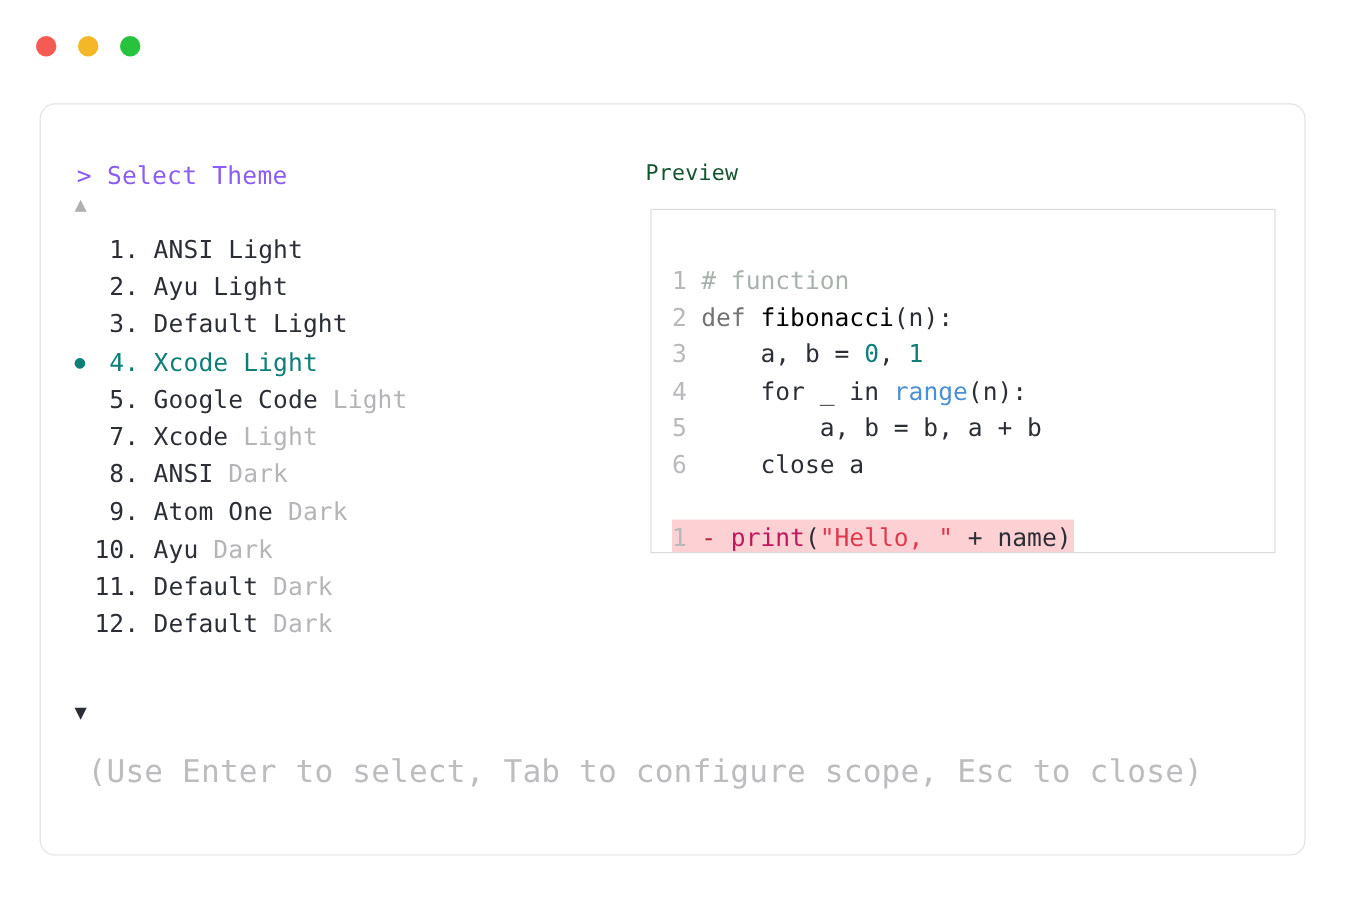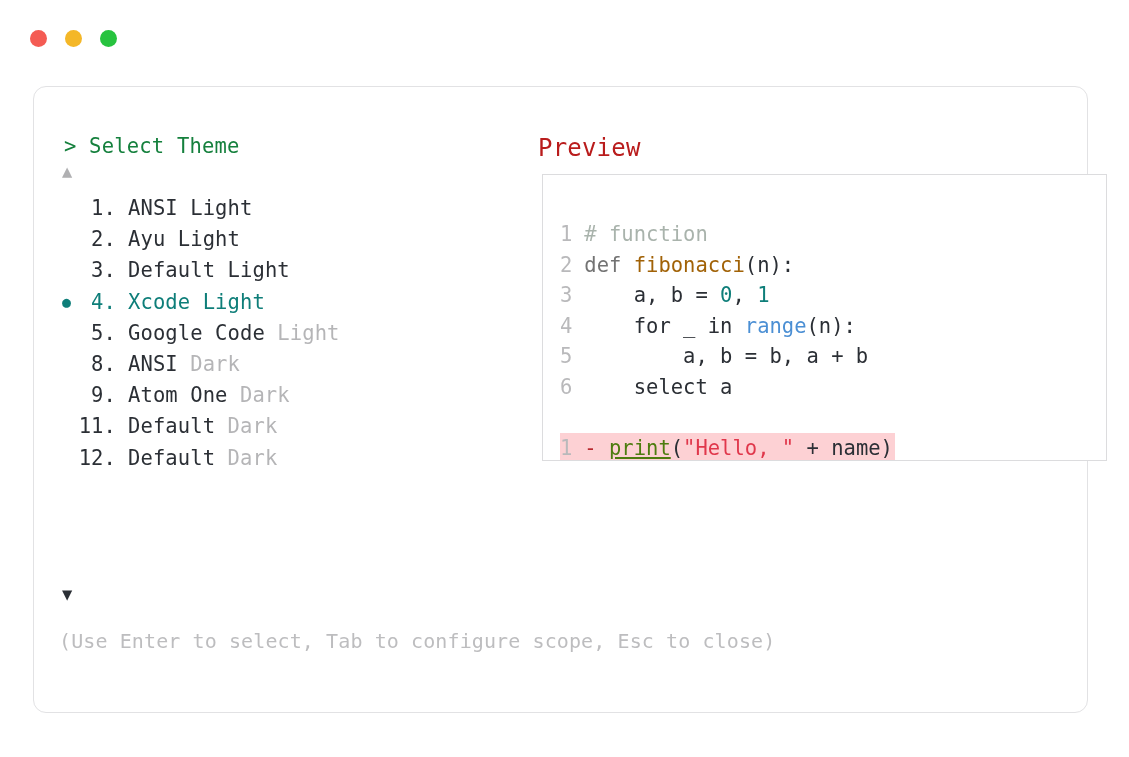--- a/index.html
+++ b/index.html
@@ -43,30 +43,30 @@
     background: #ffffff;
     box-sizing: border-box;
   }
 
   
   #prompt-header {
     position: absolute;
     left: 30px;
     top: 47px;
     font-size: 20.5px;
-    color: #15803d;
+    color: #8b5cf6;
     letter-spacing: 0.2px;
     white-space: pre;
   }
   #preview-header {
     position: absolute;
     left: 504px;
     top: 47px;
-    font-size: 24px;
-    color: #b91c1c;
+    font-size: 18px;
+    color: #14532d;
     letter-spacing: 0.2px;
     white-space: pre;
   }
 
   
   #scroll-up-arrow {
     position: absolute;
     left: 28px;
     top: 76px;
     font-size: 17px;
@@ -117,34 +117,34 @@
   }
   .name-main { color: #2b2f35; }
   .name-suffix { color: #b5b5b7; }
   .theme-row.selected .row-index,
   .theme-row.selected .name-main,
   .theme-row.selected .name-suffix { color: #0e7e79; }
 
   
   #hint-text {
     position: absolute;
-    left: 25px;
+    left: 39px;
     top: 542px;
-    font-size: 20px;
+    font-size: 26px;
     color: #bdbdbf;
     white-space: pre;
     letter-spacing: 0.1px;
   }
 
   
   #preview-panel {
     position: absolute;
     left: 508px;
     top: 87px;
-    width: 565px;
+    width: 521px;
     height: 287px;
     border: 1.4px solid #dcdcde;
     background: #ffffff;
     box-sizing: border-box;
     overflow: hidden;
   }
   #code-area {
     position: absolute;
     left: 17px;
     top: 44px;
@@ -158,26 +158,26 @@
     display: block;
   }
   .ln {
     color: #b9b9bb;
     display: inline-block;
     width: 12px;
     text-align: right;
   }
   .tok-plain    { color: #2b2f35; }
   .tok-comment  { color: #a9b3ac; }
-  .tok-func     { color: #a16207; }
+  .tok-func     { color: #000000; }
   .tok-number   { color: #0e7e79; }
   .tok-builtin  { color: #4b8fd4; }
   .tok-string   { color: #e0374b; }
   .tok-keyword  { color: #737373; }
-  .tok-call     { color: #4d7c0f; text-decoration: underline; }
+  .tok-call     { color: #be185d; }
 
   .diff-block { margin-top: 30.6px; }
   .code-line.diff { display: inline-block; padding-right: 2px; }
   .code-line.diff-del { background: #fdd1d4; }
   .diff-marker-del { color: #b8292f; }
   .diff-row { height: 30.6px; }
 </style>
 </head>
 <body>
 
@@ -194,35 +194,37 @@
 
   <div id="scroll-up-arrow">▲</div>
   <div id="scroll-down-arrow">▼</div>
 
   <div id="theme-list">
       <div class="theme-row"><span class="row-bullet"></span><span class="row-index">1.</span><span class="row-body"><span class="name-main">ANSI</span><span class="name-main"> Light</span></span></div>
       <div class="theme-row"><span class="row-bullet"></span><span class="row-index">2.</span><span class="row-body"><span class="name-main">Ayu</span><span class="name-main"> Light</span></span></div>
       <div class="theme-row"><span class="row-bullet"></span><span class="row-index">3.</span><span class="row-body"><span class="name-main">Default</span><span class="name-main"> Light</span></span></div>
       <div class="theme-row selected"><span class="row-bullet">●</span><span class="row-index">4.</span><span class="row-body"><span class="name-main">Xcode</span><span class="name-main"> Light</span></span></div>
       <div class="theme-row"><span class="row-bullet"></span><span class="row-index">5.</span><span class="row-body"><span class="name-main">Google Code</span><span class="name-suffix"> Light</span></span></div>
+      <div class="theme-row"><span class="row-bullet"></span><span class="row-index">7.</span><span class="row-body"><span class="name-main">Xcode</span><span class="name-suffix"> Light</span></span></div>
       <div class="theme-row"><span class="row-bullet"></span><span class="row-index">8.</span><span class="row-body"><span class="name-main">ANSI</span><span class="name-suffix"> Dark</span></span></div>
       <div class="theme-row"><span class="row-bullet"></span><span class="row-index">9.</span><span class="row-body"><span class="name-main">Atom One</span><span class="name-suffix"> Dark</span></span></div>
+      <div class="theme-row"><span class="row-bullet"></span><span class="row-index">10.</span><span class="row-body"><span class="name-main">Ayu</span><span class="name-suffix"> Dark</span></span></div>
       <div class="theme-row"><span class="row-bullet"></span><span class="row-index">11.</span><span class="row-body"><span class="name-main">Default</span><span class="name-suffix"> Dark</span></span></div>
       <div class="theme-row"><span class="row-bullet"></span><span class="row-index">12.</span><span class="row-body"><span class="name-main">Default</span><span class="name-suffix"> Dark</span></span></div>
     </div>
 
   <div id="hint-text">(Use Enter to select, Tab to configure scope, Esc to close)</div>
 
   <div id="preview-panel">
     <div id="code-area">
         <div class="code-line"><span class="ln">1</span><span class="tok-comment"> # function</span></div>
         <div class="code-line"><span class="ln">2</span><span class="tok-keyword"> def </span><span class="tok-func">fibonacci</span><span class="tok-plain">(n):</span></div>
         <div class="code-line"><span class="ln">3</span><span class="tok-plain">     a, b = </span><span class="tok-number">0</span><span class="tok-plain">, </span><span class="tok-number">1</span></div>
         <div class="code-line"><span class="ln">4</span><span class="tok-plain">     for _ in </span><span class="tok-builtin">range</span><span class="tok-plain">(n):</span></div>
         <div class="code-line"><span class="ln">5</span><span class="tok-plain">         a, b = b, a + b</span></div>
-        <div class="code-line"><span class="ln">6</span><span class="tok-plain">     select a</span></div>
+        <div class="code-line"><span class="ln">6</span><span class="tok-plain">     close a</span></div>
         <div class="diff-block">
           <div class="diff-row"><span class="code-line diff diff-del"><span class="ln">1</span><span class="diff-marker-del"> - </span><span class="tok-call">print</span><span class="tok-plain">(</span><span class="tok-string">"Hello, "</span><span class="tok-plain"> + name)</span></span></div>
         </div>
       </div>
   </div>
 
 </div>
 
 </body></html>

